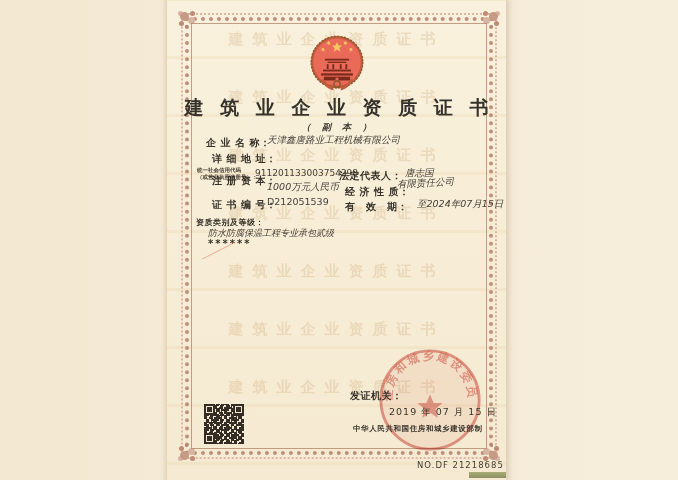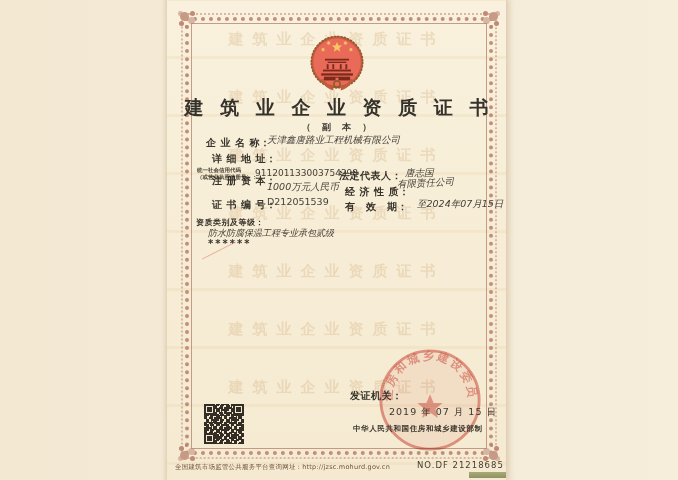--- a/index.html
+++ b/index.html
@@ -23,21 +23,21 @@
     box-shadow:7px 4px 0 -1px #d8b5a3,-3px 7px 0 -2px #c08a74,8px -3px 0 -2px #c08a74,
       -4px -3px 0 -2px #d8b5a3,2px 10px 0 -3px #b98470;}
   .c-tl{left:-9px;top:-9px}.c-tr{right:-9px;top:-9px;transform:scaleX(-1)}
   .c-bl{left:-9px;bottom:-9px;transform:scaleY(-1)}.c-br{right:-9px;bottom:-9px;transform:scale(-1,-1)}
 
   .emblem{position:absolute;left:142px;top:36px;width:56px;height:60px;}
 
   .title{position:absolute;left:0;right:0;top:97px;text-align:center;
     font-size:19px;font-weight:bold;color:#35322b;letter-spacing:5px;text-indent:5px;}
   .subtitle{position:absolute;left:0;right:0;top:123px;text-align:center;
-    font-size:9px;font-weight:bold;color:#3a362e;letter-spacing:4px;text-indent:4px;}
+    font-size:9px;font-weight:bold;color:#3a362e;letter-spacing:4px;text-indent:4px;font-style:italic;}
 
   .lbl{position:absolute;font-weight:bold;color:#38332a;font-size:10px;
     letter-spacing:.5px;white-space:nowrap;line-height:1;}
   .lbl-sm{position:absolute;font-weight:bold;color:#4a4335;font-size:5.5px;
     white-space:nowrap;line-height:1.2;}
   .val{position:absolute;color:#46403a;font-size:9.5px;font-style:italic;
     white-space:nowrap;line-height:1;}
 
   .stars{position:absolute;left:41px;top:240px;font-size:10px;font-weight:bold;
     color:#38332a;letter-spacing:2px;}
@@ -164,17 +164,16 @@
     </text>
     <polygon points="0,-13 3.8,-4 13,-4 5.7,2.3 8.1,11.7 0,6 -8.1,11.7 -5.7,2.3 -13,-4 -3.8,-4" transform="translate(55,62)" fill="#cf4f44" fill-opacity=".6"></polygon>
   </svg>
 
   <div class="qr">
     <div class="qf qf-tl"></div>
     <div class="qf qf-tr"></div>
     <div class="qf qf-bl"></div>
   </div>
 
-  <div class="footer-query">全国建筑市场监管公共服务平台查询网址：http://jzsc.mohurd.gov.cn</div>
   <div class="footer-serial">NO.DF 21218685</div>
 
   <div class="strip"></div>
 </div>
 
 </body></html>

